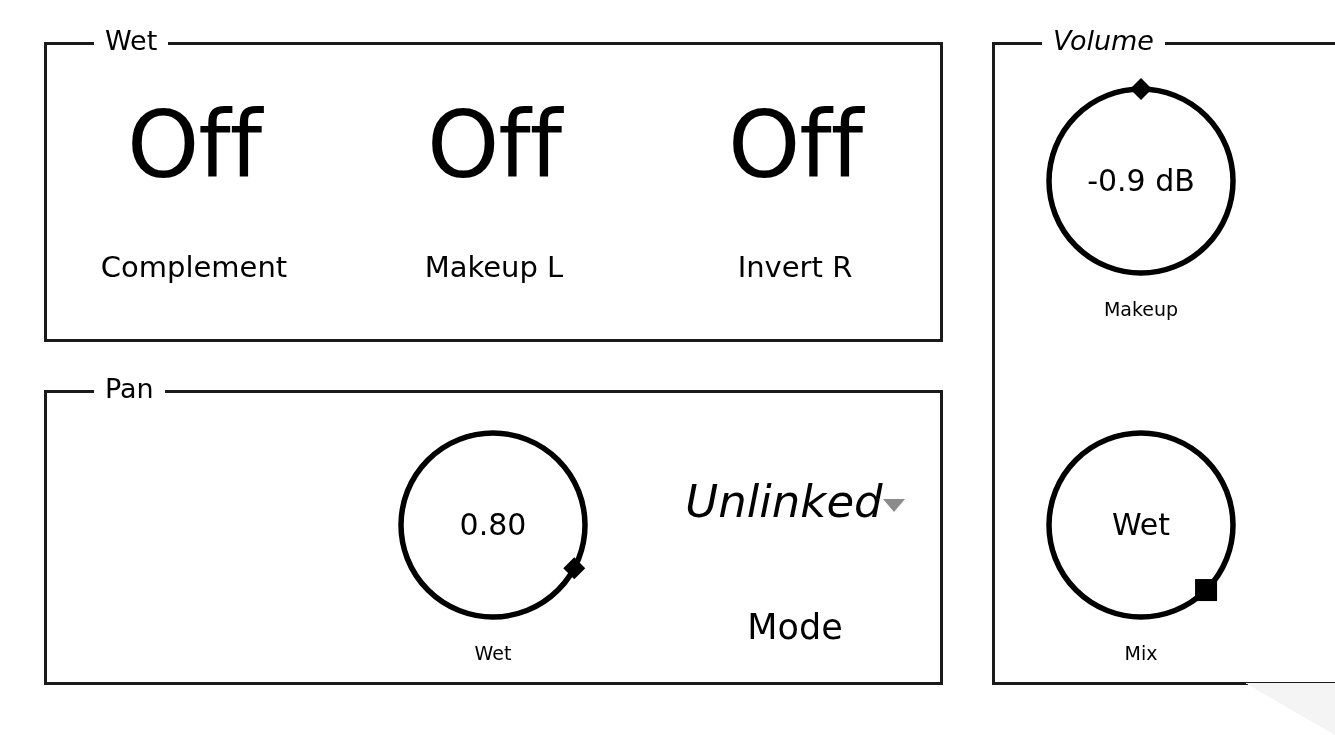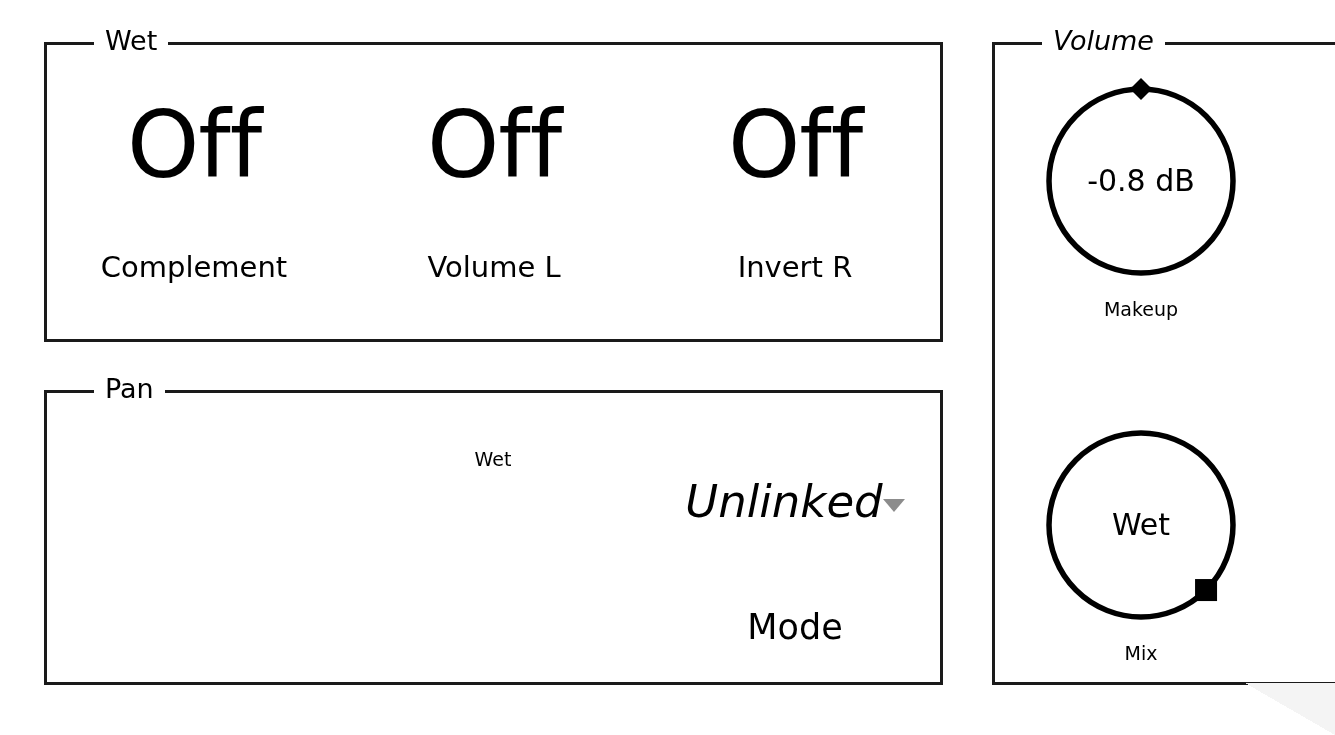--- a/index.html
+++ b/index.html
@@ -138,34 +138,41 @@
     <span class="group-legend pos">Wet</span>
   </div>
 
   <div class="cell toggle-cell" id="toggle-0">
     <div class="value-big">Off</div>
     <div class="param-label">Complement</div>
   </div>
 
   <div class="cell toggle-cell" id="toggle-1">
     <div class="value-big">Off</div>
-    <div class="param-label">Volume L</div>
+    <div class="param-label">Makeup L</div>
   </div>
 
   <div class="cell toggle-cell" id="toggle-2">
     <div class="value-big">Off</div>
     <div class="param-label">Invert R</div>
   </div>
 
   <div class="group" id="group-pan">
     <span class="group-legend pos">Pan</span>
   </div>
 
 
   <div class="knob-wrap" id="knob-pan-wet">
+    <div class="knob" style="width: 194px; height: 194px;">
+        <svg width="194" height="194" viewBox="0 0 194 194">
+          <circle cx="97" cy="97" r="92" fill="none" stroke="#000" stroke-width="5.5"></circle>
+          <polygon points="178.23,129.19 189.23,140.19 178.23,151.19 167.23,140.19" fill="#000"></polygon>
+        </svg>
+        <div class="knob-readout">0.80</div>
+      </div>
     <div class="knob-label">Wet</div>
   </div>
 
   <div id="mode-control">
     <div class="dropdown-row">
       <span class="dropdown-value">Unlinked</span>
       <span class="caret"></span>
     </div>
     <div class="param-label">Mode</div>
   </div>
@@ -173,21 +180,21 @@
   <div class="group" id="group-volume">
     <span class="group-legend pos">Volume</span>
   </div>
 
   <div class="knob-wrap" id="knob-makeup">
     <div class="knob" style="width: 194px; height: 194px;">
         <svg width="194" height="194" viewBox="0 0 194 194">
           <circle cx="97" cy="97" r="92" fill="none" stroke="#000" stroke-width="5.5"></circle>
           <polygon points="97.00,-6.00 108.00,5.00 97.00,16.00 86.00,5.00" fill="#000"></polygon>
         </svg>
-        <div class="knob-readout">-0.8 dB</div>
+        <div class="knob-readout">-0.9 dB</div>
       </div>
     <div class="knob-label">Makeup</div>
   </div>
 
   <div class="knob-wrap" id="knob-mix">
     <div class="knob" style="width: 194px; height: 194px;">
         <svg width="194" height="194" viewBox="0 0 194 194">
           <circle cx="97" cy="97" r="92" fill="none" stroke="#000" stroke-width="5.5"></circle>
           <rect x="151.0538238691624" y="151.0538238691624" width="22" height="22" fill="#000"></rect>
         </svg>

